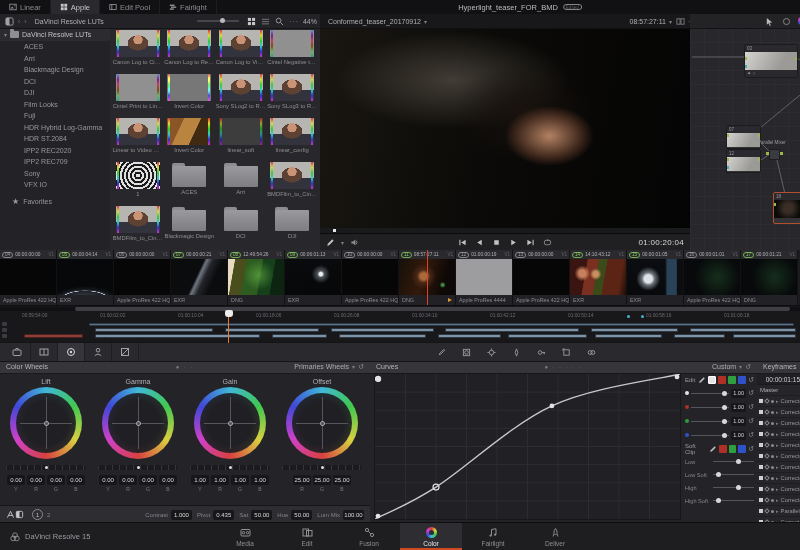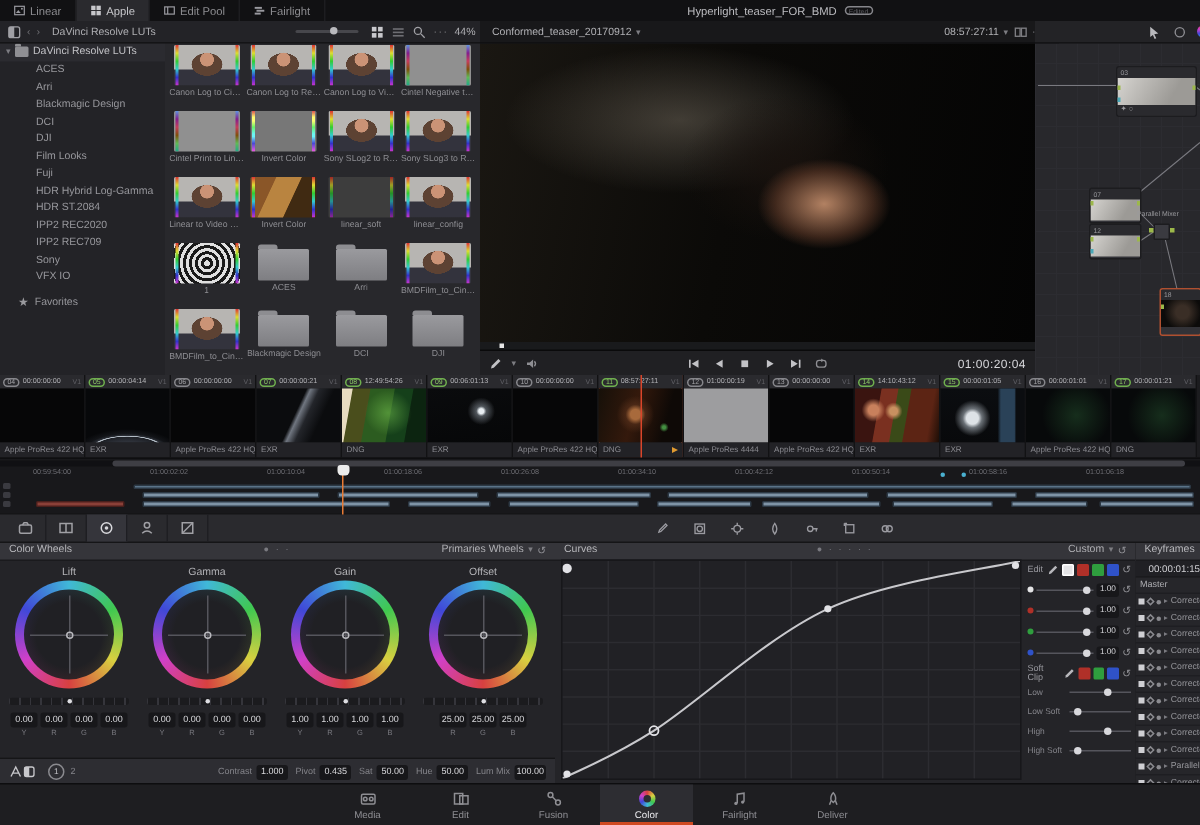--- a/index.html
+++ b/index.html
@@ -1167,20 +1167,28 @@
         <span class="kf-sq"></span>
         <span class="kf-di"></span>
         <span class="kf-dot"></span>
         <span class="kf-ar">▸</span>
         <span>Corrector 11</span>
       </div>
     </div>
 </div>
 
 <div class="pagebar">
+  <div class="app-badge">
+    <svg width="10" height="10" viewBox="0 0 10 10">
+        <circle cx="5" cy="3.2" r="2.4" fill="none" stroke="#9a9aa0" stroke-width="0.8"></circle>
+        <circle cx="3.2" cy="6.4" r="2.4" fill="none" stroke="#9a9aa0" stroke-width="0.8"></circle>
+        <circle cx="6.8" cy="6.4" r="2.4" fill="none" stroke="#9a9aa0" stroke-width="0.8"></circle>
+      </svg>
+    <span>DaVinci Resolve 15</span>
+  </div>
   <div class="pages" id="pages">
       <div class="page">
         <span>
           <svg viewBox="0 0 11 11">
             <rect x="1" y="2.5" width="9" height="6.5" rx="1" fill="none" stroke="currentColor"></rect>
             <circle cx="3.5" cy="5.7" r="1.2" fill="none" stroke="currentColor"></circle>
             <circle cx="7.5" cy="5.7" r="1.2" fill="none" stroke="currentColor"></circle>
           </svg>
         </span>
         <span>Media</span>

